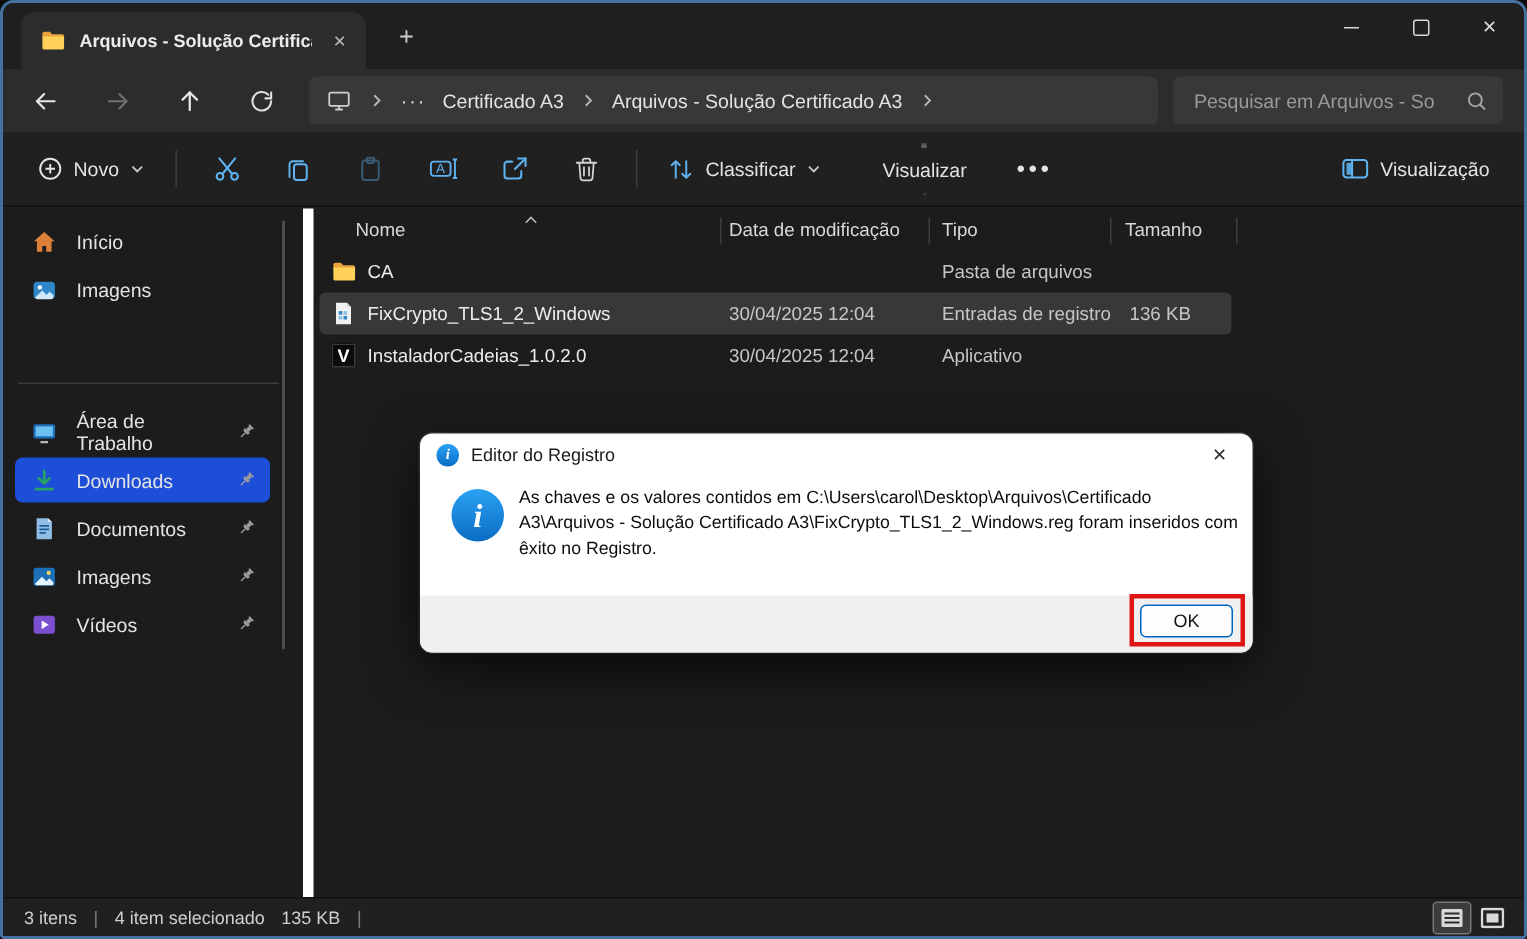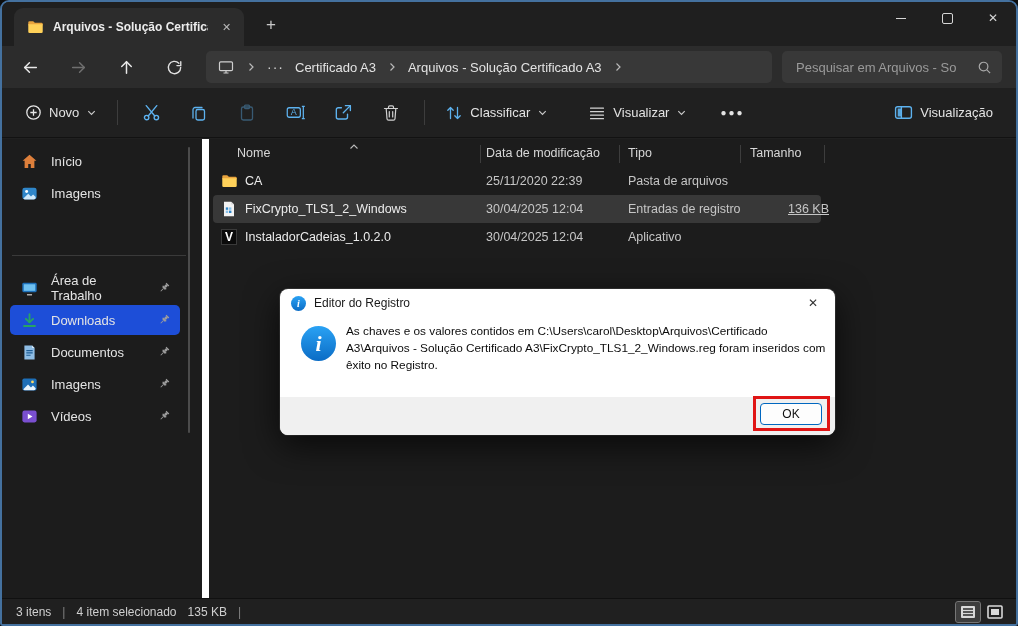--- a/index.html
+++ b/index.html
@@ -74,21 +74,21 @@
   .col-sep{position:absolute;top:3px;height:18px;width:1px;background:#3d3d3d;}
   .sort-caret{position:absolute;left:140px;top:-2px;}
   .fl-rows{position:absolute;top:28px;left:0;right:0;}
   .fl-row{position:absolute;left:4px;width:608px;height:28px;border-radius:4px;font-size:12.5px;}
   .fl-row.selected{background:#383838;}
   .fl-row .cell{position:absolute;top:0;height:28px;display:flex;align-items:center;color:#c6c6c6;}
   .fl-row .c-icon{left:8px;}
   .fl-row .c-name{left:32px;color:#ececec;}
   .fl-row .c-mod{left:273px;}
   .fl-row .c-type{left:415px;}
-  .fl-row .c-size{left:515px;width:101px;justify-content:flex-end;text-decoration:underline;}
+  .fl-row .c-size{left:480px;width:101px;justify-content:flex-end;}
   .app-icon{width:16px;height:16px;background:#0b0b0b;color:#fff;font-weight:700;font-size:12px;
             display:flex;align-items:center;justify-content:center;box-shadow:0 0 0 1px #3a3a3a inset;}
 
   
   .statusbar{position:absolute;bottom:0;left:0;right:0;height:26px;background:#202020;
              border-top:1px solid #101010;display:flex;align-items:center;gap:11px;
              padding:0 14px;box-sizing:border-box;color:#cfcfcf;font-size:12px;}
   .sb-div{color:#808080;}
   .view-btn{position:absolute;top:3px;width:24px;height:20px;display:flex;align-items:center;
             justify-content:center;border-radius:2px;}
@@ -269,21 +269,21 @@
       <svg width="18" height="18" viewBox="0 0 18 18" fill="none" stroke="#5db2ef" stroke-width="1.3" stroke-linecap="round" stroke-linejoin="round">
           <path d="M5.5 14.5v-11M5.5 3.5 2.8 6.2M5.5 3.5l2.7 2.7"></path>
           <path d="M12.5 3.5v11M12.5 14.5l-2.7-2.7M12.5 14.5l2.7-2.7"></path>
         </svg>
       <span>Classificar</span>
       <svg width="11" height="11" viewBox="0 0 12 12" fill="none" stroke="#c9c9c9" stroke-width="1.3">
           <path d="M2.5 4.5 6 8l3.5-3.5"></path>
         </svg>
     </div>
 
-    <div class="tb-btn" style="margin-left:18px;">
+    <div class="tb-btn" style="margin-left:18px;flex-direction:column;">
       <svg width="18" height="18" viewBox="0 0 18 18" fill="none" stroke="#d2d2d2" stroke-width="1.2" stroke-linecap="round">
           <path d="M2.5 4.2h13M2.5 7.7h13M2.5 11.2h13M2.5 14.7h13"></path>
         </svg>
       <span>Visualizar</span>
       <svg width="11" height="11" viewBox="0 0 12 12" fill="none" stroke="#c9c9c9" stroke-width="1.3">
           <path d="M2.5 4.5 6 8l3.5-3.5"></path>
         </svg>
     </div>
 
     <div class="tb-more" style="margin-left:12px;">●●●</div>
@@ -445,21 +445,20 @@
 
       <div class="fl-rows">
         <div class="fl-row" style="top:0;">
           <span class="cell c-icon">
             <svg width="17" height="17" viewBox="0 0 16 16">
                 <path d="M1.2 3.2a1.2 1.2 0 0 1 1.2-1.2h3.4l1.6 1.6h6.2a1.2 1.2 0 0 1 1.2 1.2v1H1.2z" fill="#e8a33d"></path>
                 <path d="M1.2 5h13.6v7a1.2 1.2 0 0 1-1.2 1.2H2.4A1.2 1.2 0 0 1 1.2 12z" fill="#ffd159"></path>
               </svg>
           </span>
           <span class="cell c-name">CA</span>
-          <span class="cell c-mod">25/11/2020 22:39</span>
           <span class="cell c-type">Pasta de arquivos</span>
           <span class="cell c-size"></span>
         </div>
 
         <div class="fl-row selected" style="top:28px;">
           <span class="cell c-icon">
             <svg width="16" height="16" viewBox="0 0 16 16">
                 <path d="M3 .8h7.2L13 3.6v11.6H3z" fill="#f2f2f2"></path>
                 <path d="M10.2.8 13 3.6h-2.8z" fill="#d8d8d8"></path>
                 <rect x="4.8" y="6.4" width="2.4" height="2.4" fill="#2f86c9"></rect>

